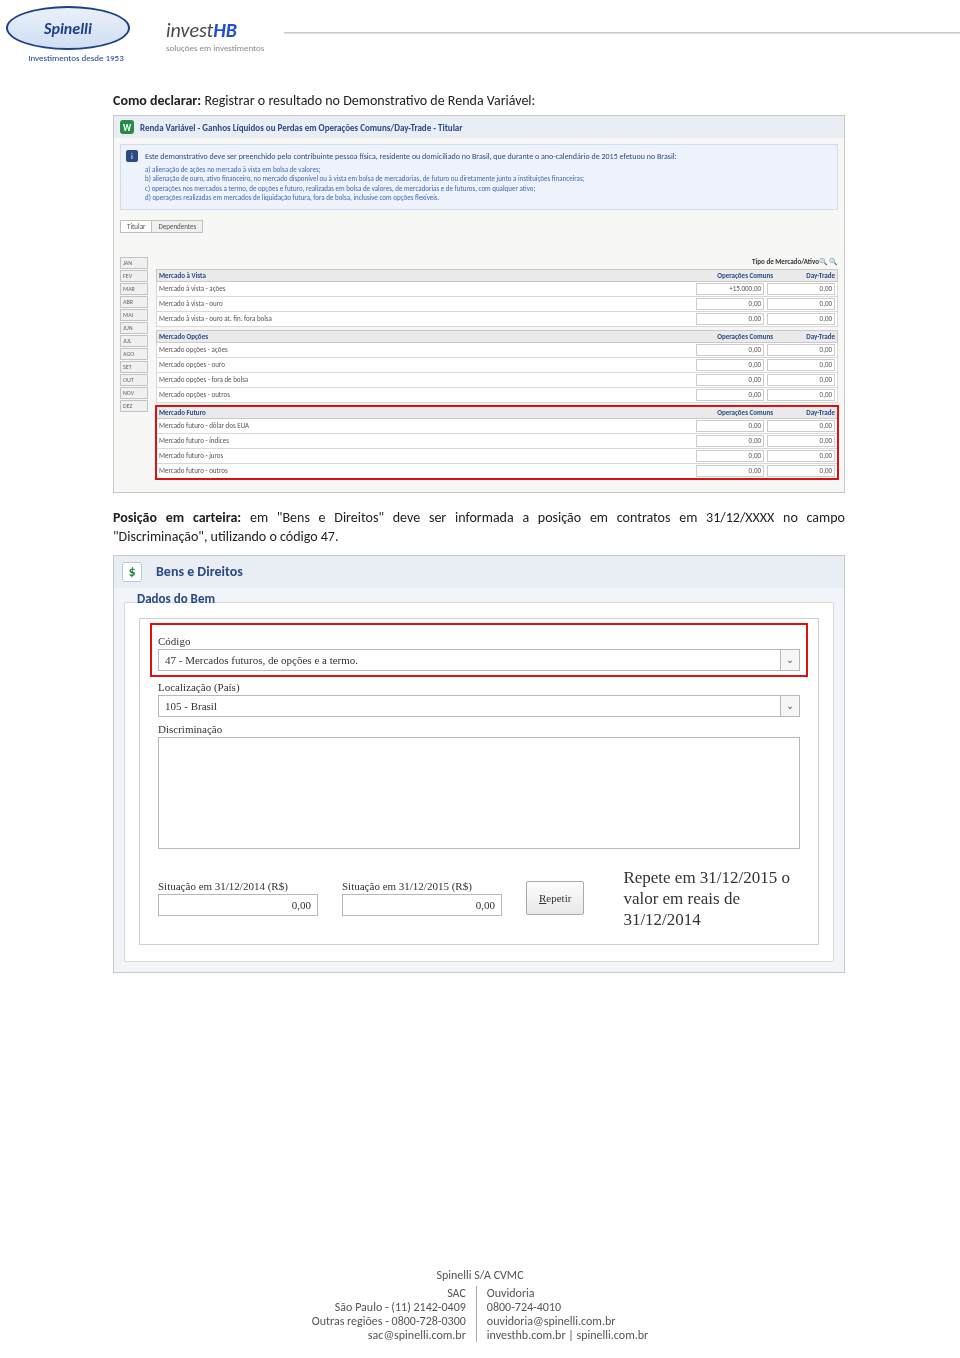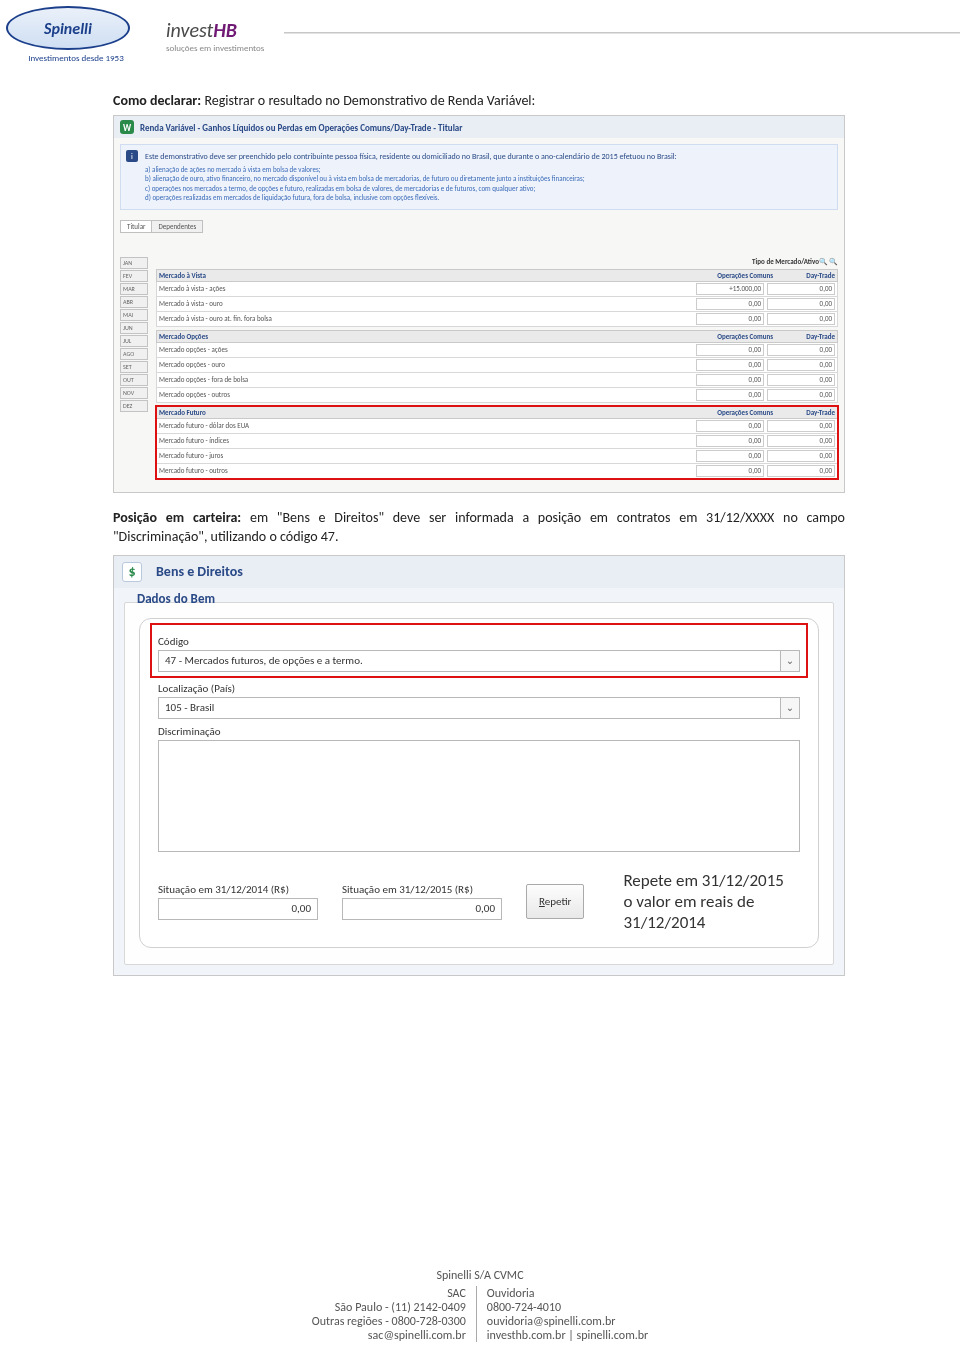--- a/index.html
+++ b/index.html
@@ -4,21 +4,21 @@
 <style>
   body{margin:0;background:#fff;font-family:Calibri,Arial,sans-serif;color:#222;font-size:13px;}
   .page{width:960px;margin:0 auto;position:relative;min-height:1358px;}
   
   .hdr{height:72px;display:flex;align-items:flex-start;}
   .logo1{width:140px;height:60px;margin:6px 0 0 6px;position:relative;}
   .logo1 .oval{width:120px;height:40px;border:2px solid #1b3f8b;border-radius:50%;background:linear-gradient(#eaf0f9,#cfdff3);display:flex;align-items:center;justify-content:center;color:#1b3f8b;font-style:italic;font-weight:bold;font-size:16px;}
   .logo1 .sub{font-size:9px;color:#1b3f8b;text-align:center;margin-top:2px;}
   .logo2{margin:18px 0 0 20px;}
   .logo2 .top{font-style:italic;font-size:20px;color:#4a4a4a;}
-  .logo2 .top b{color:#701a75;font-style:italic;}
+  .logo2 .top b{color:#1d4ed8;font-style:italic;}
   .logo2 .sub{font-size:9px;color:#888;}
   .hr{flex:1;height:2px;background:linear-gradient(#bbb,#eee);margin:32px 0 0 20px;}
   .content{padding:20px 115px 0 113px;}
   .lead{font-size:14px;margin:0 0 6px 0;}
   .lead b{font-weight:bold;}
   
   .shot{border:1px solid #c8c8c8;background:#f7f7f6;font-size:8px;color:#333;margin-bottom:16px;}
   .shot .title{display:flex;align-items:center;background:#e9edf4;padding:4px 6px;color:#2a4a87;font-weight:bold;font-size:9px;}
   .shot .title .ico{width:14px;height:14px;background:#2a8a4a;color:#fff;border-radius:3px;display:inline-flex;align-items:center;justify-content:center;margin-right:6px;font-size:9px;}
   .shot .info{background:#eef3fb;margin:6px;padding:6px 6px 6px 24px;border:1px solid #d0dcef;color:#2a4a87;position:relative;}
@@ -43,21 +43,21 @@
   .row .num{width:62px;text-align:right;border:1px solid #ccc;margin-left:3px;background:#fff;padding:0 2px;height:10px;line-height:10px;}
   .hl-red{outline:2px solid #d11;outline-offset:-1px;}
   
   .para{font-size:14px;margin:12px 0 8px 0;line-height:1.35;text-align:justify;}
   
   .shot2{border:1px solid #c8c8c8;background:#f1f4f8;font-size:11px;}
   .shot2 .title{display:flex;align-items:center;background:#e9edf4;padding:6px 8px;color:#2a4a87;font-weight:bold;font-size:14px;}
   .shot2 .title .ico{width:18px;height:18px;border:1px solid #b8c8df;background:#fff;color:#2a8a4a;border-radius:3px;display:inline-flex;align-items:center;justify-content:center;margin-right:14px;font-size:14px;font-weight:bold;}
   .shot2 .body{background:#fefefe;margin:14px 10px 10px 10px;border:1px solid #d7d7d7;border-radius:2px;padding:10px 14px 16px 14px;}
   .sec-head{color:#2a4a87;font-weight:bold;font-size:13px;margin:-22px 0 12px -2px;background:transparent;}
-  .inner{border:1px solid #d0d0d0;background:#fff;padding:10px 18px 14px 18px;border-radius:12px;}
+  .inner{border:1px solid #d0d0d0;background:#fff;padding:10px 18px 14px 18px;border-radius:0;font-family:Liberation Serif, serif;}
   .fld-lbl{font-size:11px;color:#333;margin:6px 0 2px 0;}
   .sel{display:flex;align-items:center;border:1px solid #b8b8b8;height:20px;background:#fff;}
   .sel .sval{flex:1;padding:0 6px;color:#333;font-size:11px;}
   .sel .caret{width:18px;height:100%;border-left:1px solid #b8b8b8;display:flex;align-items:center;justify-content:center;color:#666;font-size:10px;background:#f6f6f6;}
   .textarea{border:1px solid #b8b8b8;height:110px;background:#fff;margin-top:2px;}
   .hl-red2{outline:2px solid #d11;outline-offset:0;}
   .sit-row{display:flex;align-items:center;margin-top:18px;gap:24px;}
   .sit{width:160px;}
   .sit .lab{font-size:11px;color:#333;margin-bottom:2px;}
   .sit .inp{border:1px solid #b8b8b8;height:20px;background:#fff;text-align:right;padding:0 6px;line-height:20px;color:#333;}

